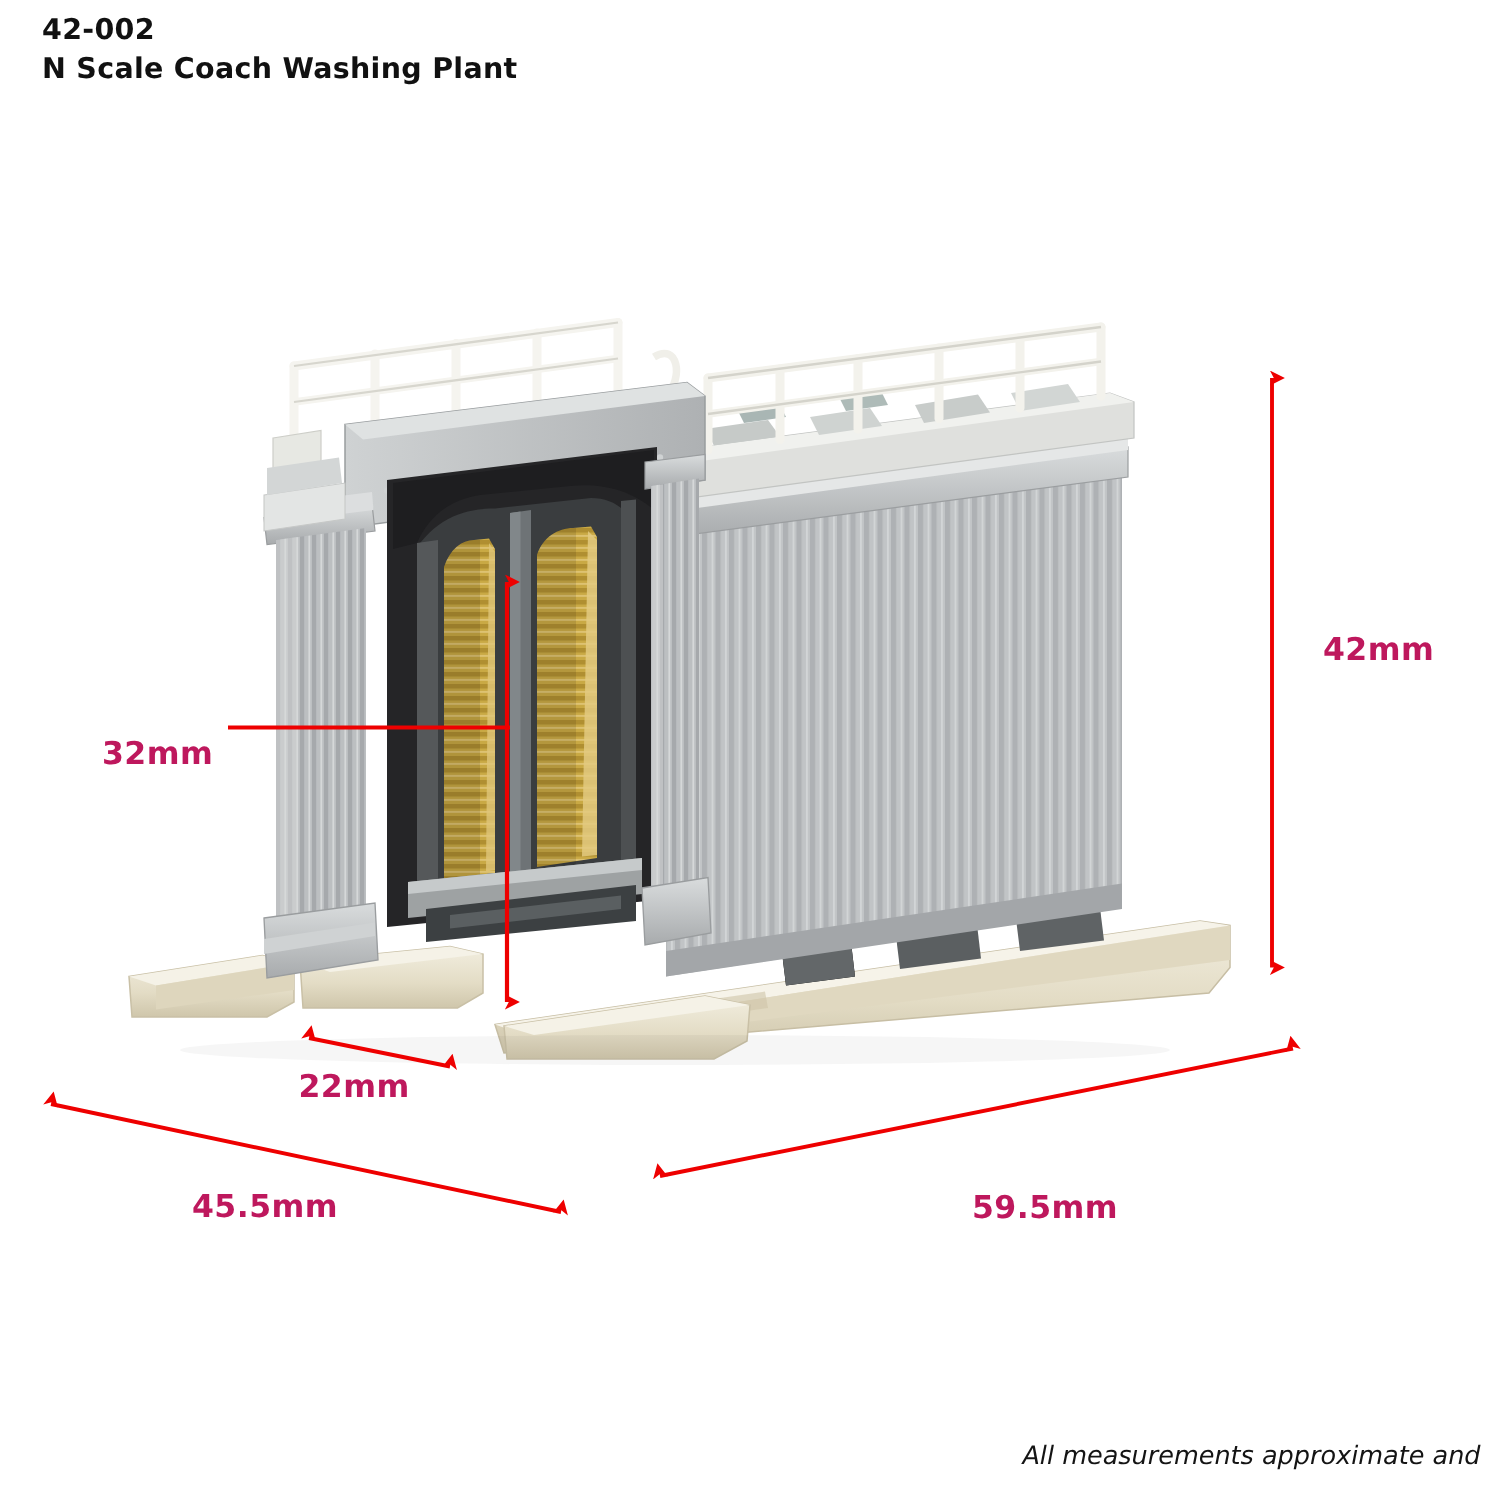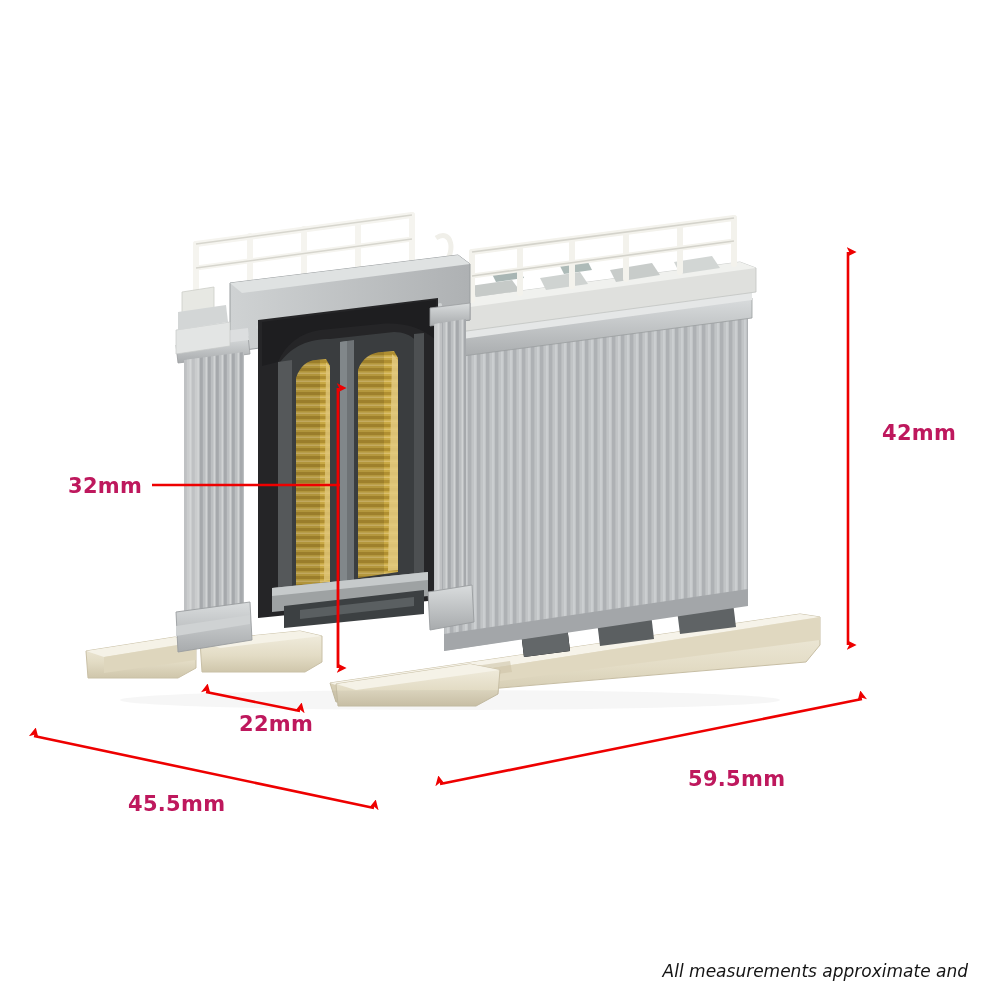--- a/index.html
+++ b/index.html
@@ -34,21 +34,21 @@
     line-height: 25px;
   }
   #product-name-line {
     font-size: 19px;
     line-height: 26px;
   }
 
   
   #footer {
     position: absolute;
-    right: 32px;
+    right: 13px;
     bottom: 16px;
     text-align: center;
     font-style: italic;
     font-size: 17px;
     line-height: 25px;
     color: #141414;
     font-family: "DejaVu Sans", "Liberation Sans", sans-serif;
   }
 
   
@@ -61,37 +61,39 @@
 
   
   .dim-label {
     position: absolute;
     color: #be185d;
     font-weight: bold;
     font-size: 21px;
     white-space: nowrap;
     letter-spacing: 0.3px;
   }
-  #dim-32 { left: 68px;  top: 474px; }
+  #dim-32 { left: 68px;  top: 490px; }
   #dim-42 { left: 882px; top: 421px; }
-  #dim-22 { left: 199px; top: 712px; margin-left: 40px; }
+  #dim-22 { left: 199px; top: 712px; }
   #dim-455 { left: 128px; top: 792px; text-align: right; }
-  #dim-595 { left: 648px; top: 767px; margin-left: 40px; }
+  #dim-595 { left: 648px; top: 793px; }
 
   #dims-svg {
     position: absolute;
     left: 0; top: 0;
     width: 1000px; height: 1000px;
     pointer-events: none;
   }
 </style>
 </head>
 <body>
 
 <div id="header">
+  <div class="line" id="sku-line">42-002</div>
+  <div class="line" id="product-name-line">N Scale Coach Washing Plant</div>
 </div>
 
 <div id="photo-stage">
 <svg id="photo-svg" width="1000" height="1000" viewBox="0 0 1000 1000" xmlns="http://www.w3.org/2000/svg">
   <defs>
 
     <pattern id="corr" width="9" height="10" patternUnits="userSpaceOnUse">
       <rect width="9" height="10" fill="#bec1c3"></rect>
       <rect x="0" y="0" width="3.4" height="10" fill="#aaadb0"></rect>
       <rect x="6.4" y="0" width="1.1" height="10" fill="#d3d6d7"></rect>

